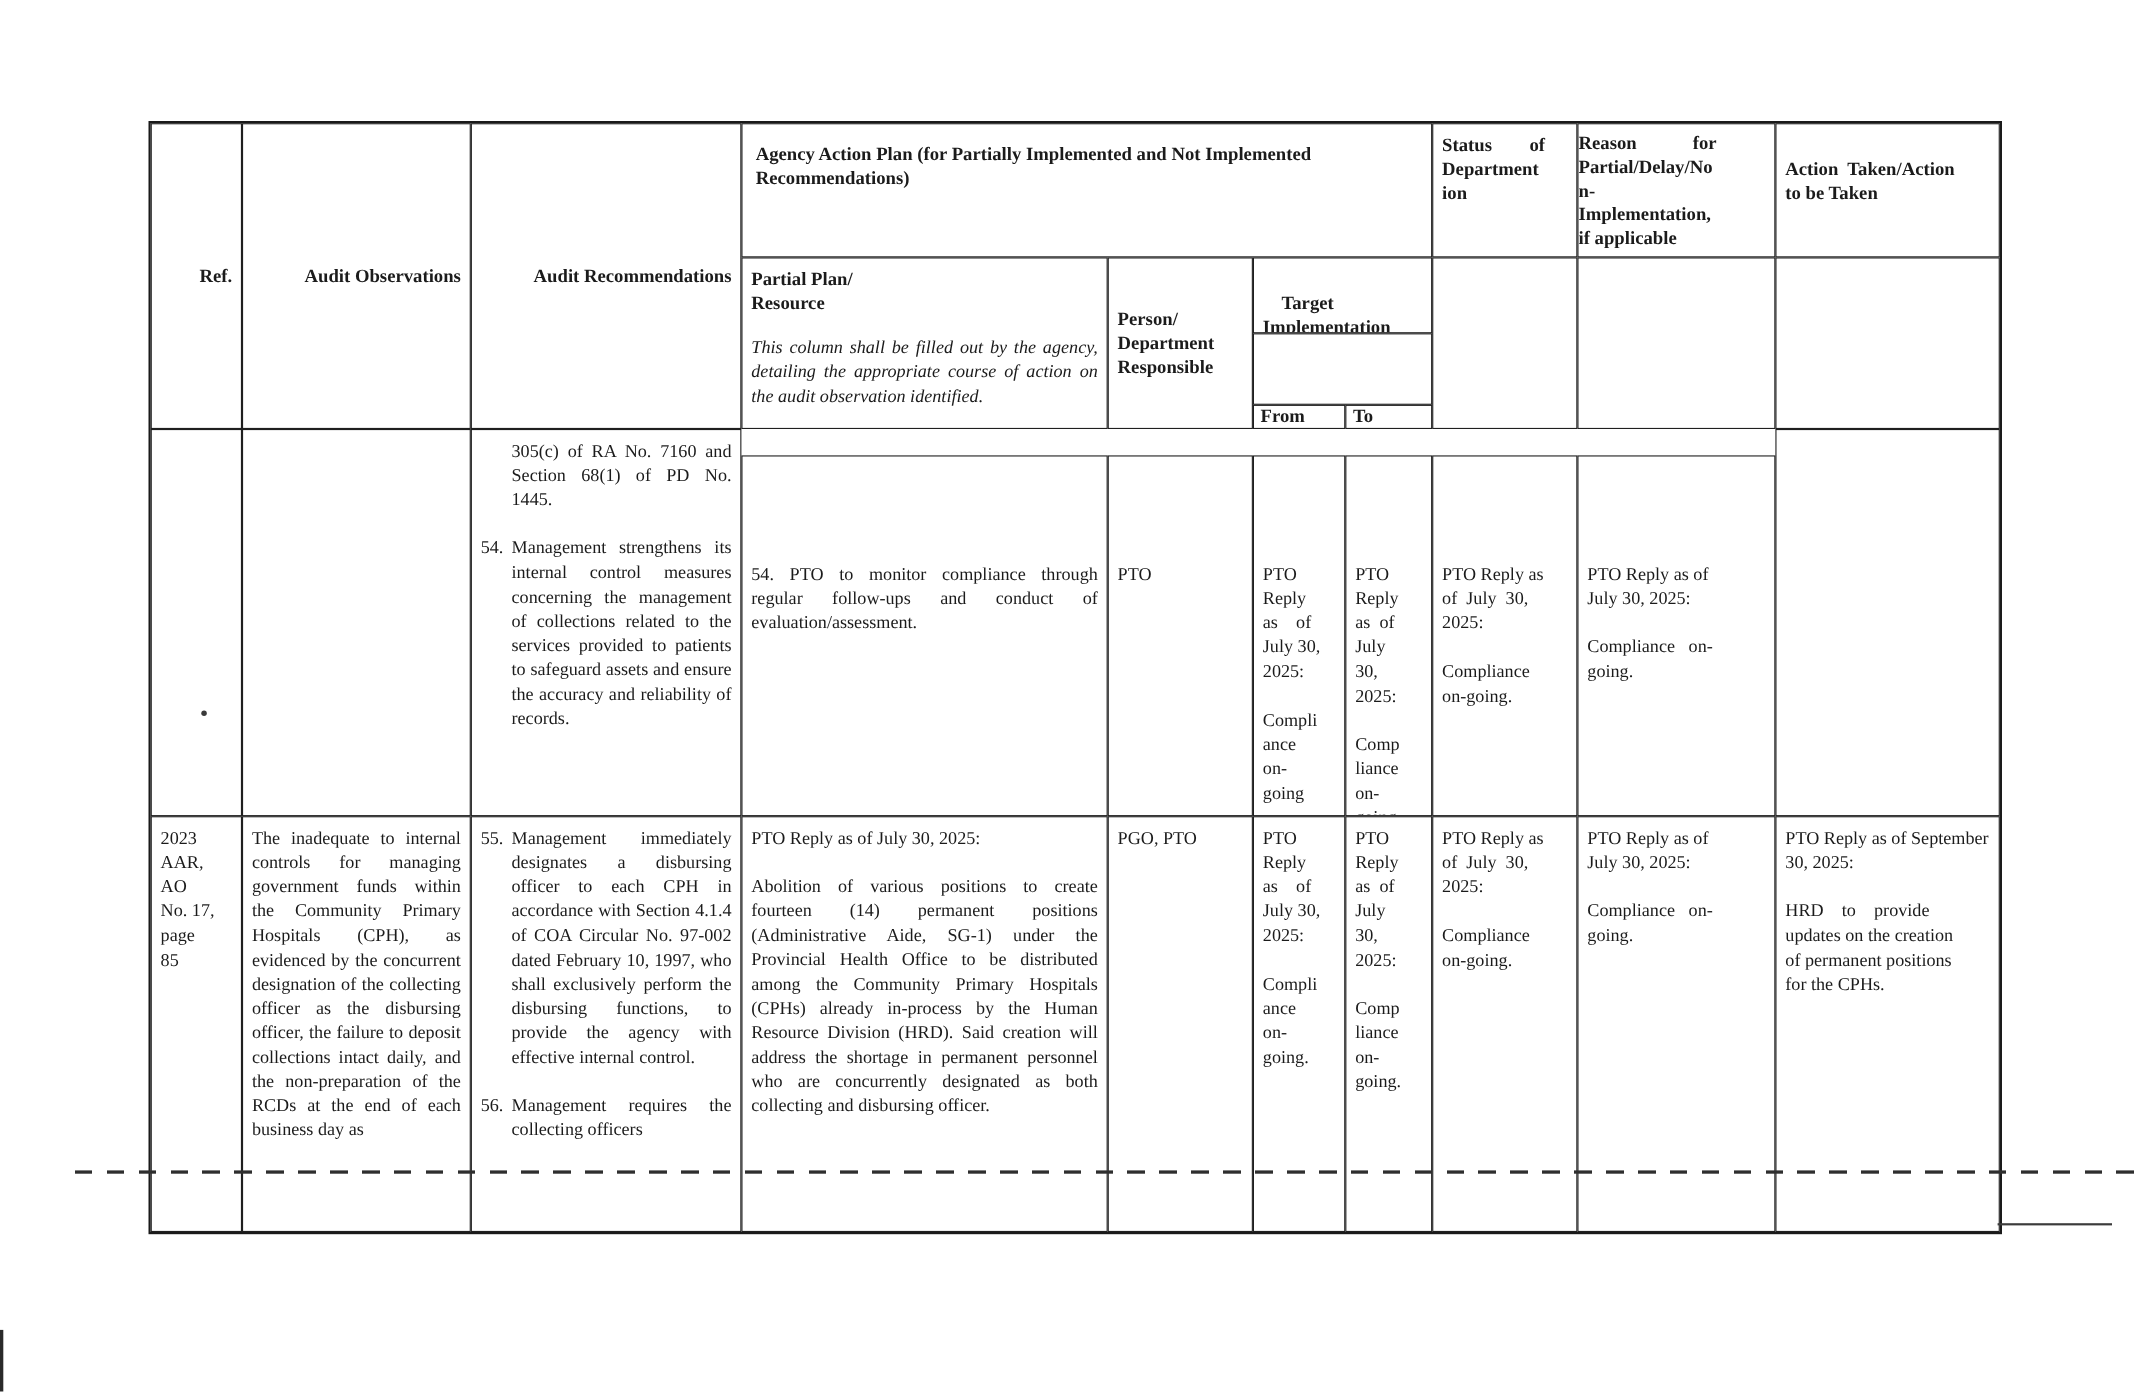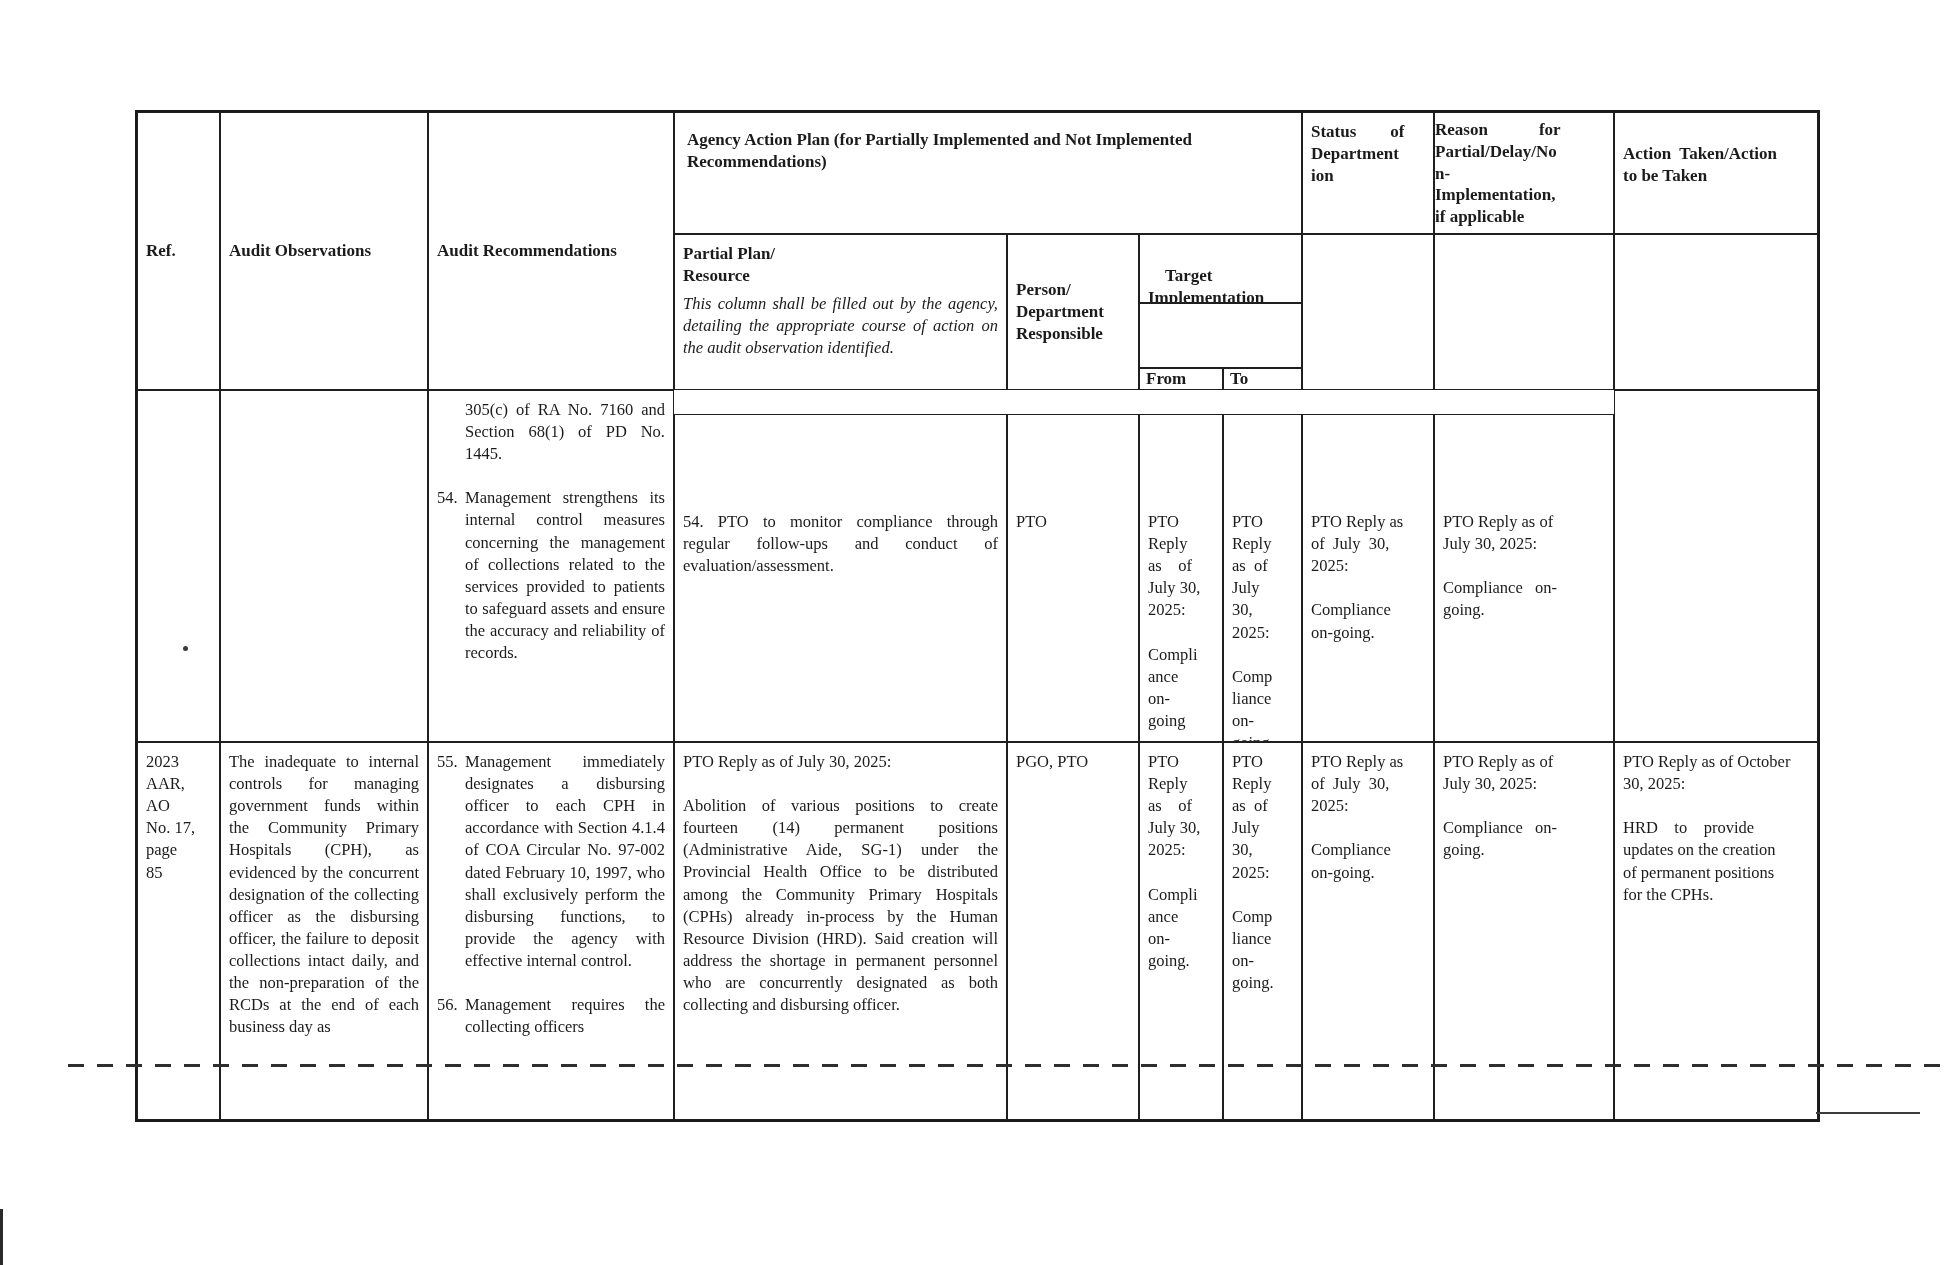--- a/index.html
+++ b/index.html
@@ -19,32 +19,32 @@
   }
   .c{
     border:1px solid #1f1f1f;
     padding:8px;
     font-size:16.5px;
     line-height:1.34;
     overflow:hidden;
     position:relative;
   }
   .hb{font-weight:bold;font-size:17px;line-height:1.28;}
-  .vc{display:flex;align-items:center;justify-content:flex-start;text-align:center;}
+  .vc{display:flex;align-items:center;justify-content:flex-end;text-align:center;}
   .vcl{display:flex;flex-direction:column;justify-content:center;align-items:flex-start;}
   .pre{white-space:pre-wrap;}
   .just{text-align:justify;}
   .it{font-style:italic;}
   .pt96{padding-top:96px;margin-top:24px;}
   .gap{height:22px;}
   .item{display:flex;}
   .item .n{flex:0 0 28px;}
   .item .t{flex:1;}
   .indent{margin-left:28px;}
-  .note{margin-top:6px;}
+  .note{margin-top:18px;}
   
   .dash-line{
     position:absolute;left:68px;top:1064px;width:1877px;height:3px;
     background:repeating-linear-gradient(90deg,#2e2e2e 0 16px,transparent 16px 29px);
     pointer-events:none;
   }
   .dot-artifact{
     position:absolute;left:183px;top:646px;width:5px;height:5px;
     background:#3a3a3a;border-radius:50%;
   }
@@ -214,21 +214,21 @@
 of  July  30,
 2025:
 
 Compliance
 on-going.</span></div>
   <div class="c pre" style="grid-column:9;grid-row:6"><span>PTO Reply as of
 July 30, 2025:
 
 Compliance   on-
 going.</span></div>
-  <div class="c pre" style="grid-column:10;grid-row:6"><span>PTO Reply as of October
+  <div class="c pre" style="grid-column:10;grid-row:6"><span>PTO Reply as of September
 30, 2025:
 
 HRD    to    provide
 updates on the creation
 of permanent positions
 for the CPHs.</span></div>
 
 </div>
 
 <div class="dash-line"></div>

